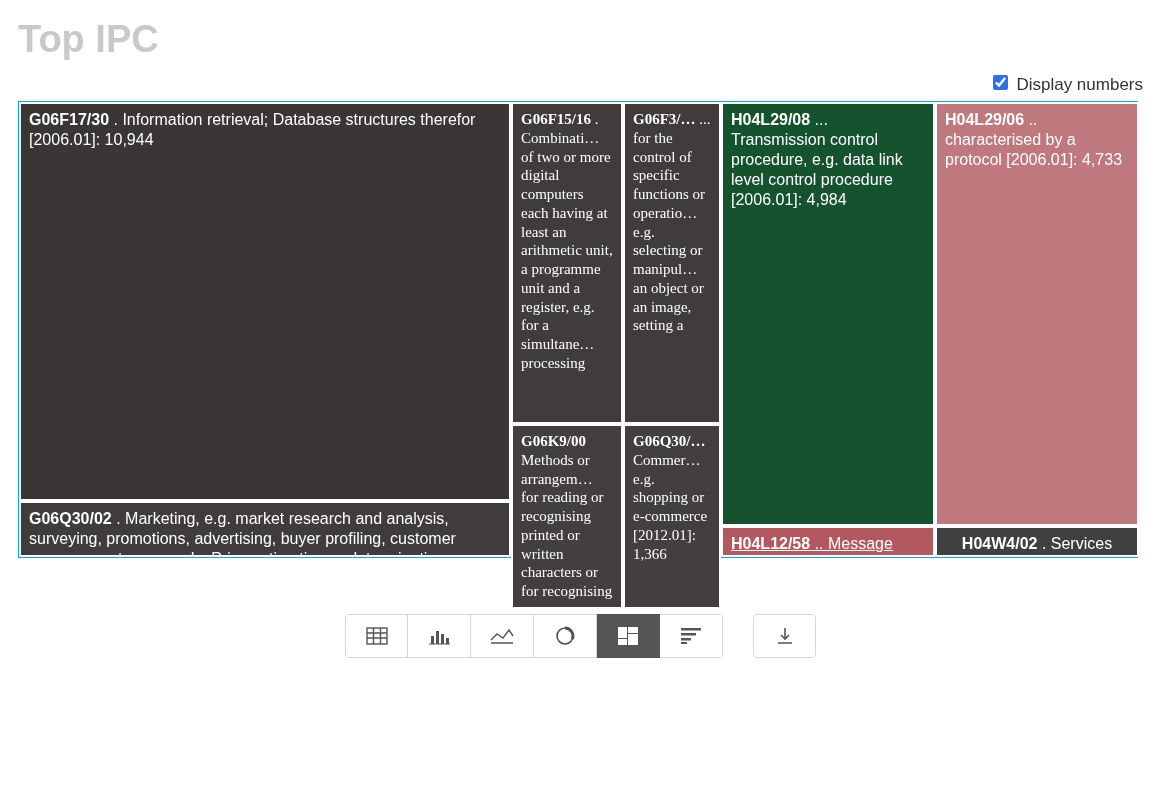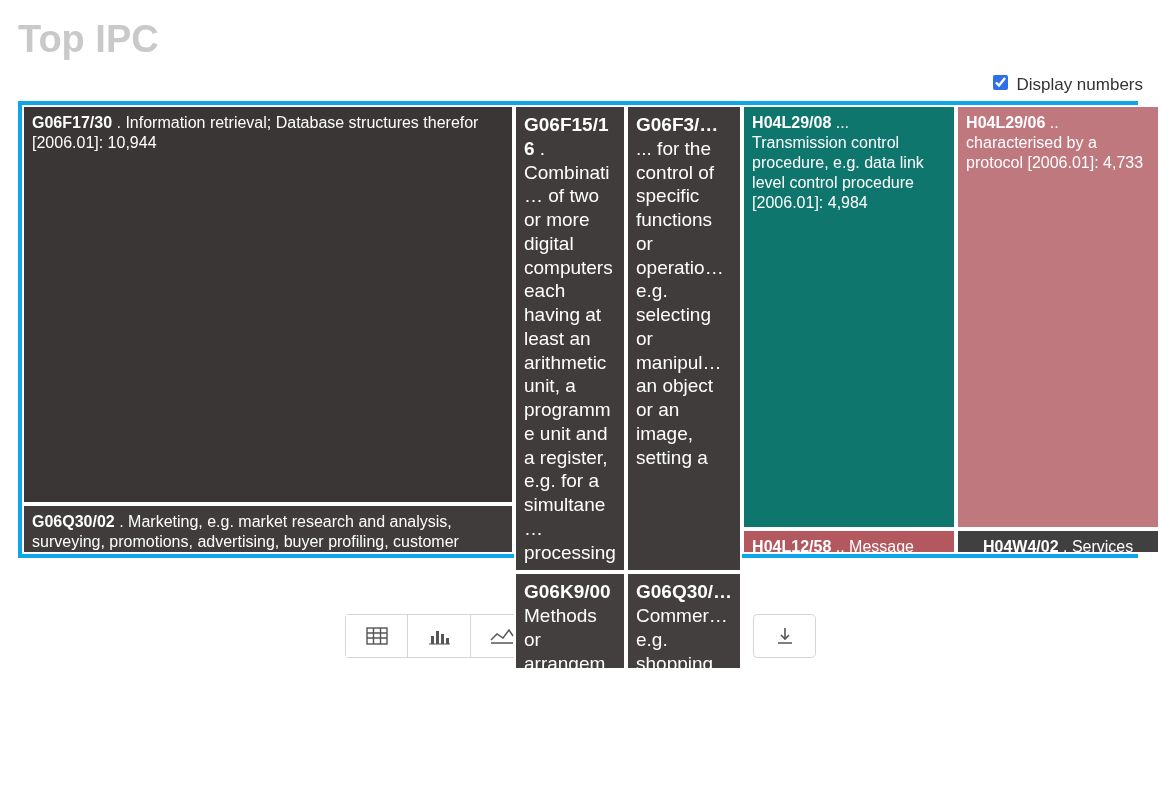--- a/index.html
+++ b/index.html
@@ -23,21 +23,21 @@
     color: #333;
   }
   .controls input[type=checkbox] {
     accent-color: #2f6fe8;
     width: 15px; height: 15px;
     margin-right: 8px;
   }
   .treemap {
     width: 1120px;
     height: 457px;
-    border: 4px solid #0ea5e9;
+    border: 1px solid #0ea5e9;
     display: flex;
     position: relative;
   }
   .col { display: flex; flex-direction: column; position: relative; }
   .colL { flex: 0 0 492px; }
   .colM { flex: 0 0 210px; }
   .colR { flex: 0 0 418px; display: flex; flex-direction: row; }
   .cell {
     position: relative;
     color: #fff;
@@ -45,25 +45,25 @@
     font-size: 16px;
     line-height: 1.25;
     border: 2px solid #fff;
     overflow: hidden;
     word-wrap: break-word;
   }
   .cell .code { font-weight: 700; }
   .dark1 { background: #393635; }
   .dark2 { background: #3f3c3b; }
   .dark3 { background: #423f3e; }
-  .light-rose { background: #0f766e; }
+  .light-rose { background: #14532d; }
   .mid-rose { background: #c0787f; }
   .brick { background: #b2585e; text-decoration: underline; }
   .maroon { background: #404040; text-align: center; }
-  .narrow { font-size: 19px; }
+  .narrow { font-size: 15px; font-family: Liberation Serif, serif; }
   .toolbar {
     display: flex;
     justify-content: center;
     align-items: center;
     margin-top: 56px;
     gap: 0;
   }
   .btn-group {
     display: inline-flex;
     border-radius: 4px;

